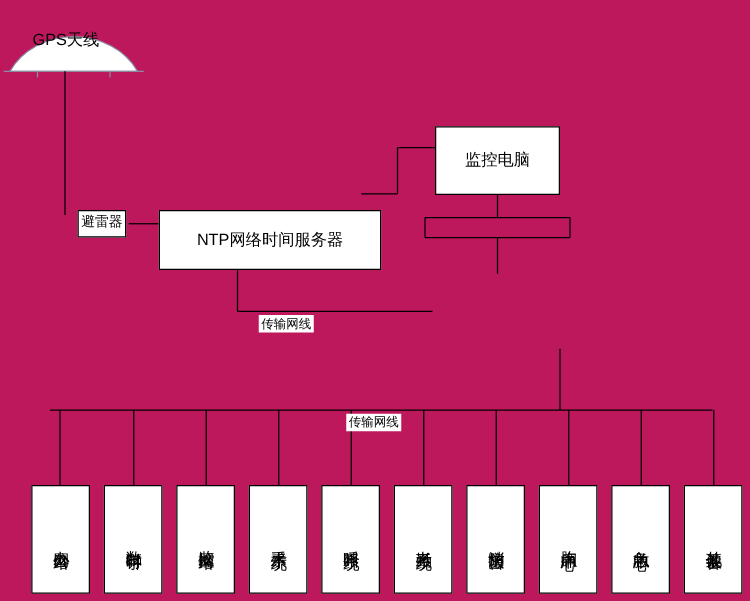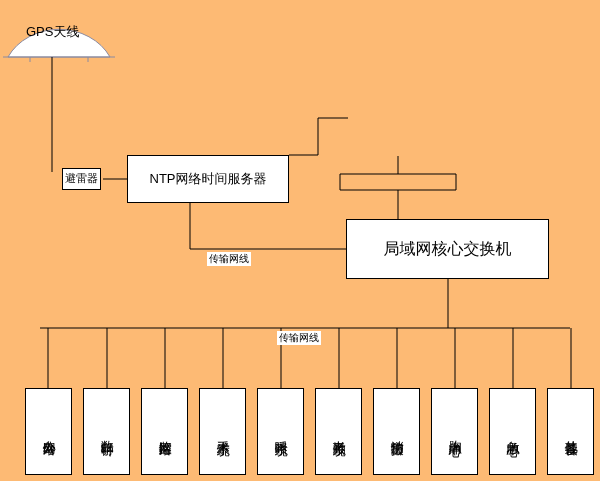--- a/index.html
+++ b/index.html
@@ -7,21 +7,21 @@
     padding: 0;
     background: #ffffff;
   }
   body {
     font-family: "Liberation Sans", sans-serif;
   }
   #canvas {
     position: relative;
     width: 600px;
     height: 481px;
-    background: #fdba74;
+    background: #be185d;
     overflow: hidden;
   }
   #canvas svg.wires {
     position: absolute;
     left: 0;
     top: 0;
     width: 600px;
     height: 481px;
     pointer-events: none;
   }
@@ -101,24 +101,24 @@
     <line x1="397" y1="328" x2="397" y2="388" stroke="#000000" stroke-width="1"></line>
     <line x1="455" y1="328" x2="455" y2="388" stroke="#000000" stroke-width="1"></line>
     <line x1="513" y1="328" x2="513" y2="388" stroke="#000000" stroke-width="1"></line>
     <line x1="571" y1="328" x2="571" y2="388" stroke="#000000" stroke-width="1"></line>
   </svg>
 
   <div class="gps-label" style="left:26px; top:23px; font-size:13px;">GPS天线</div>
 
   <div class="node" style="left:62px; top:168px; width:39px; height:22px; font-size:11px;">避雷器</div>
 
-  <div class="node" style="left:127px; top:155px; width:162px; height:48px; font-size:13px;">NTP网络时间服务器</div>
+  <div class="node" style="left:127px; top:168px; width:178px; height:48px; font-size:13px;">NTP网络时间服务器</div>
 
+  <div class="node" style="left:348px; top:101px; width:100px; height:55px; font-size:13px;">监控电脑</div>
 
-  <div class="node" style="left:346px; top:219px; width:203px; height:60px; font-size:16px;">局域网核心交换机</div>
 
   <div class="label-free" style="left:207px; top:242px; font-size:10px;">传输网线</div>
 
   <div class="label-free" style="left:277px; top:321px; font-size:10px;">传输网线</div>
 
   <div class="node" style="left:25px; top:388px; width:47px; height:87px;">
     <span class="v-text" style="font-size:13px;">办公网络</span>
   </div>
   <div class="node" style="left:83px; top:388px; width:47px; height:87px;">
     <span class="v-text" style="font-size:13px;">数字时钟</span>

